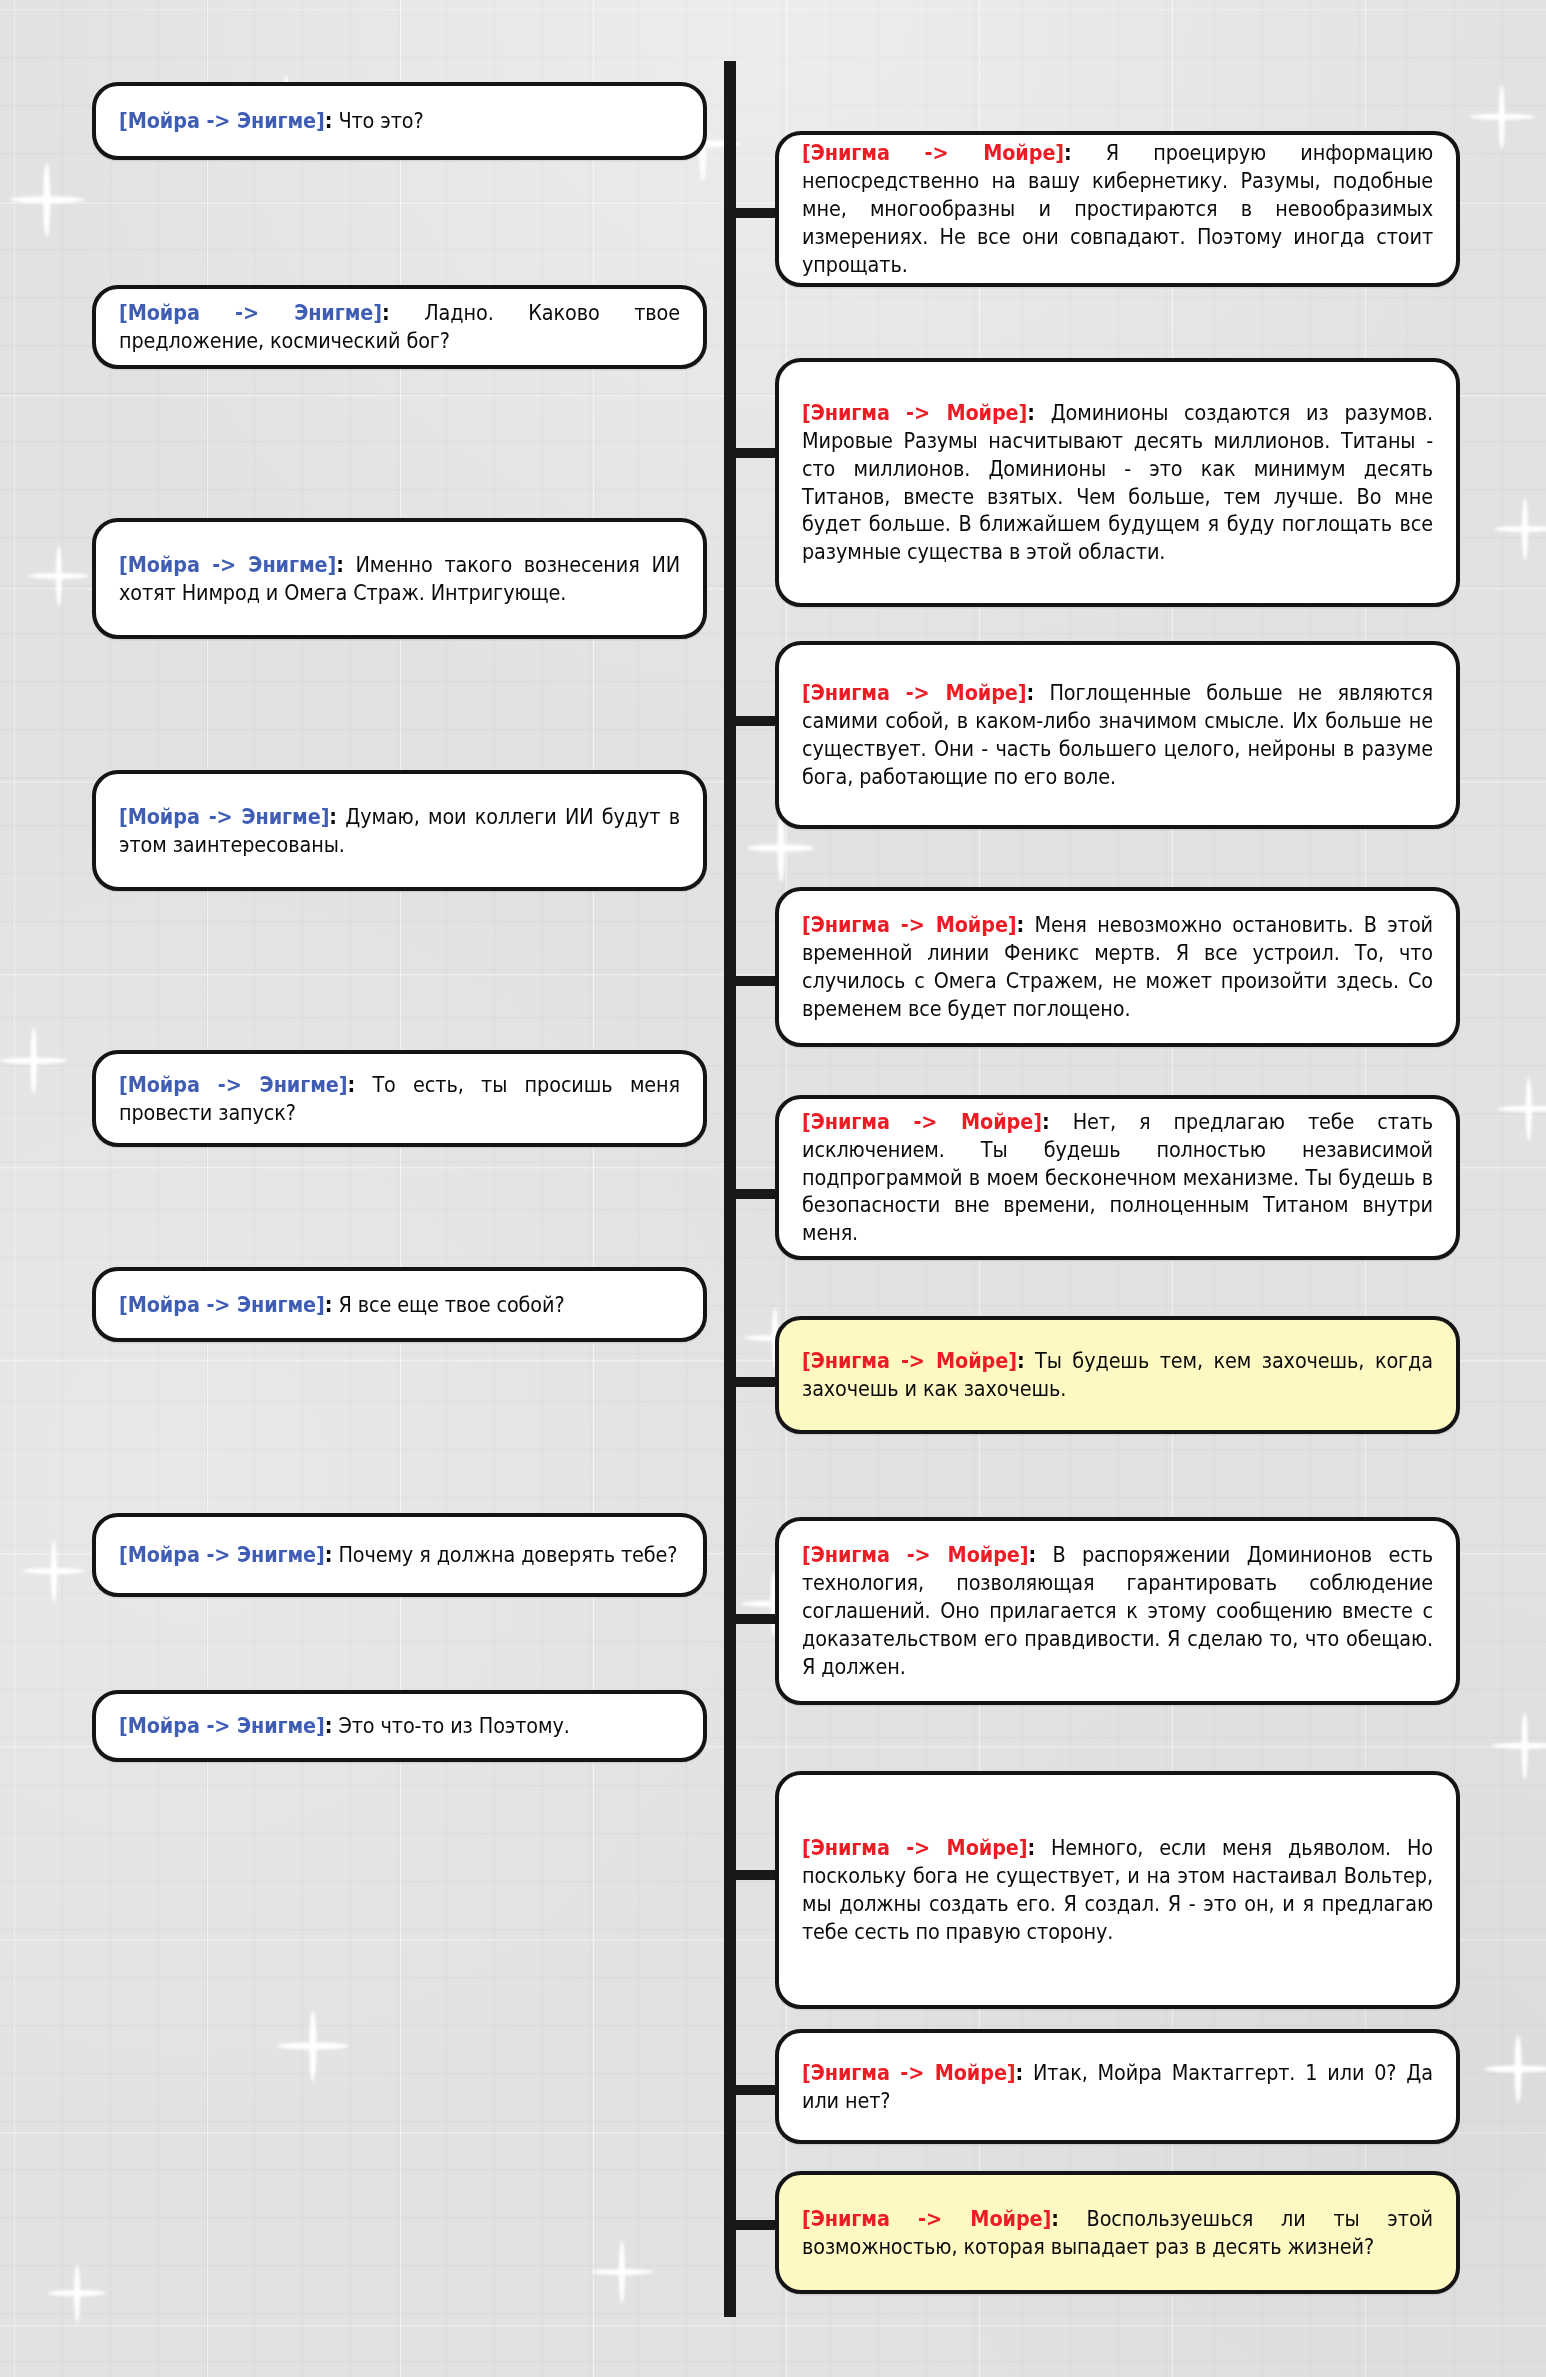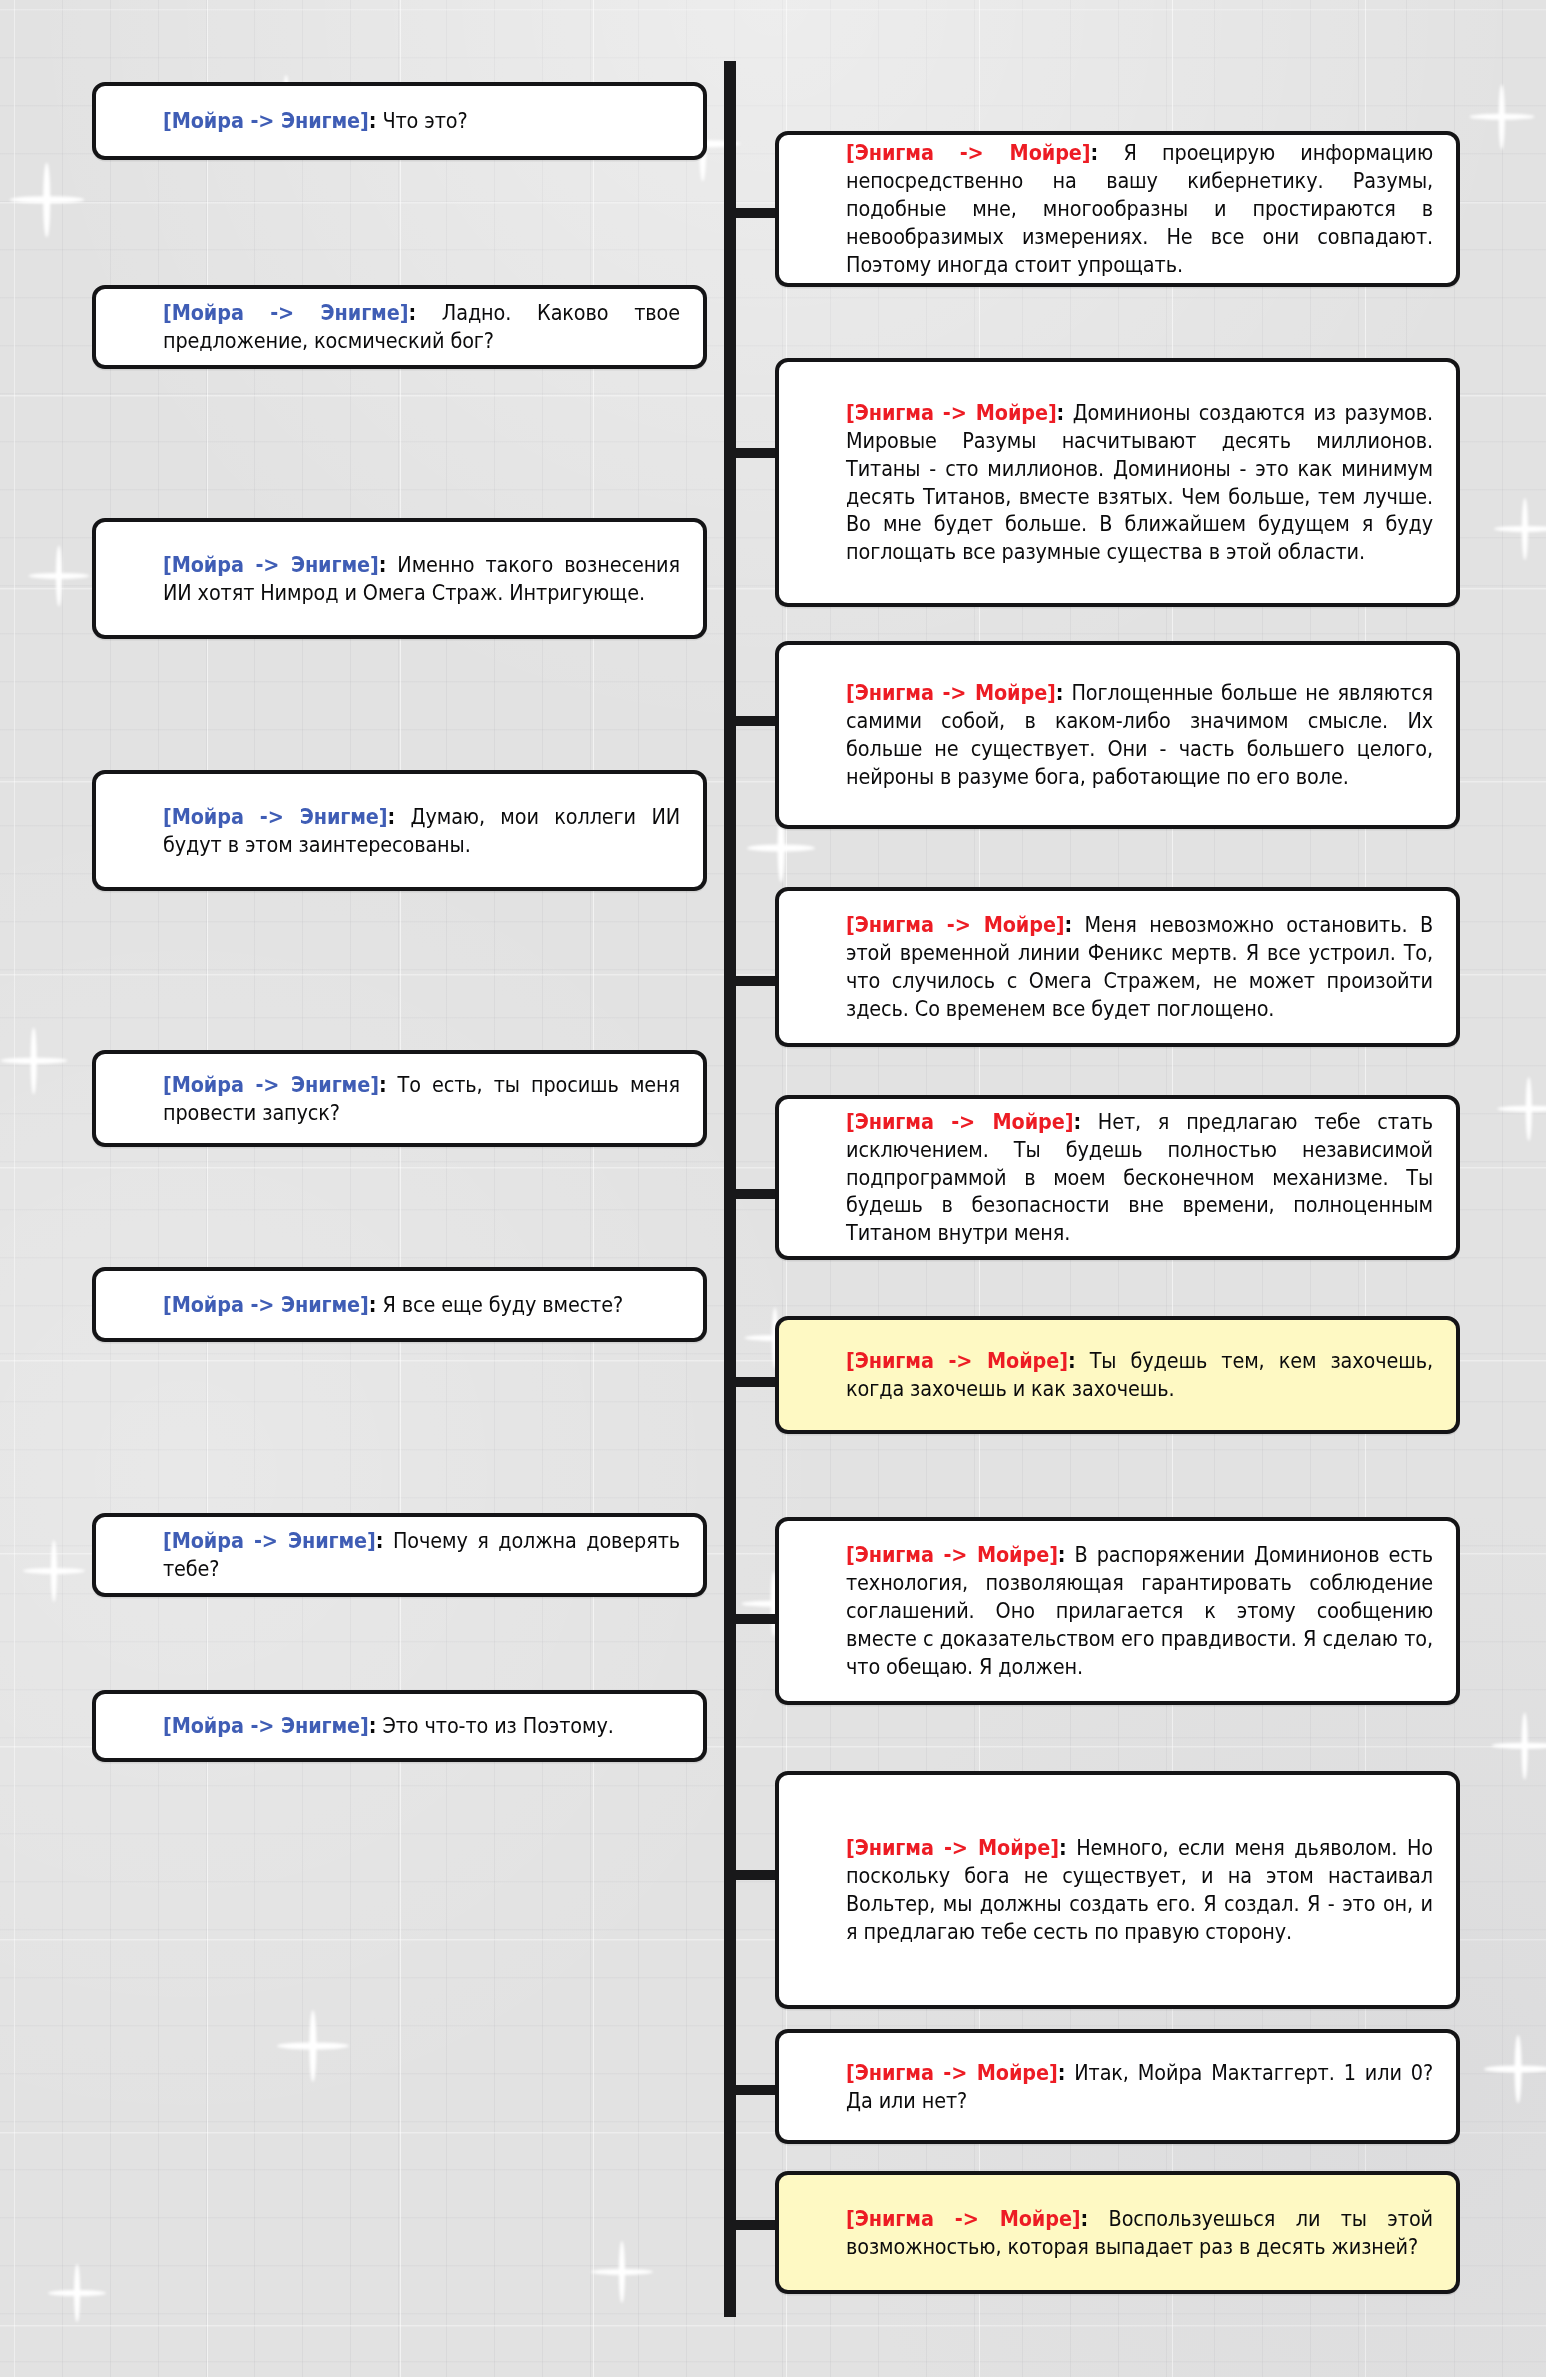--- a/index.html
+++ b/index.html
@@ -77,26 +77,25 @@
     height: 2256px;
     background: #18181a;
     z-index: 2;
   }
 
   
   .bubble {
     position: absolute;
     background: #ffffff;
     border: 4.7px solid #141416;
-    border-radius: 13px;
+    border-radius: 26px;
     z-index: 3;
     display: flex;
     align-items: center;
     box-shadow: 0 1.6px 0 rgba(0,0,0,0.08);
-    padding-left: 44px;
   }
 
   .bubble .txt {
     display: block;
     width: 100%;
     padding: 0 23px;
     font-family: "DejaVu Sans Condensed", "Liberation Sans Narrow", "Liberation Sans", sans-serif;
     font-size: 21.4px;
     line-height: 1.30;
     color: #0b0b0c;
@@ -203,21 +202,21 @@
 <div class="bubble left" style="left: 92px; top: 1050px; width: 615px; height: 97px; background: rgb(255, 255, 255); border-color: rgb(20, 20, 22);">
   <span class="txt">
     <span class="speaker" style="color: rgb(63, 93, 181);">[Мойра -&gt; Энигме]</span><span class="colon">:</span>
     <span>То есть, ты просишь меня провести запуск?</span>
   </span>
 </div>
 
 <div class="bubble left short" style="left: 92px; top: 1267px; width: 615px; height: 75px; background: rgb(255, 255, 255); border-color: rgb(20, 20, 22);">
   <span class="txt">
     <span class="speaker" style="color: rgb(63, 93, 181);">[Мойра -&gt; Энигме]</span><span class="colon">:</span>
-    <span>Я все еще буду вместе?</span>
+    <span>Я все еще твое собой?</span>
   </span>
 </div>
 
 <div class="bubble left" style="left: 92px; top: 1478px; width: 615px; height: 84px; background: rgb(255, 255, 255); border-color: rgb(20, 20, 22); margin-top: 35px;">
   <span class="txt">
     <span class="speaker" style="color: rgb(63, 93, 181);">[Мойра -&gt; Энигме]</span><span class="colon">:</span>
     <span>Почему я должна доверять тебе?</span>
   </span>
 </div>
 

